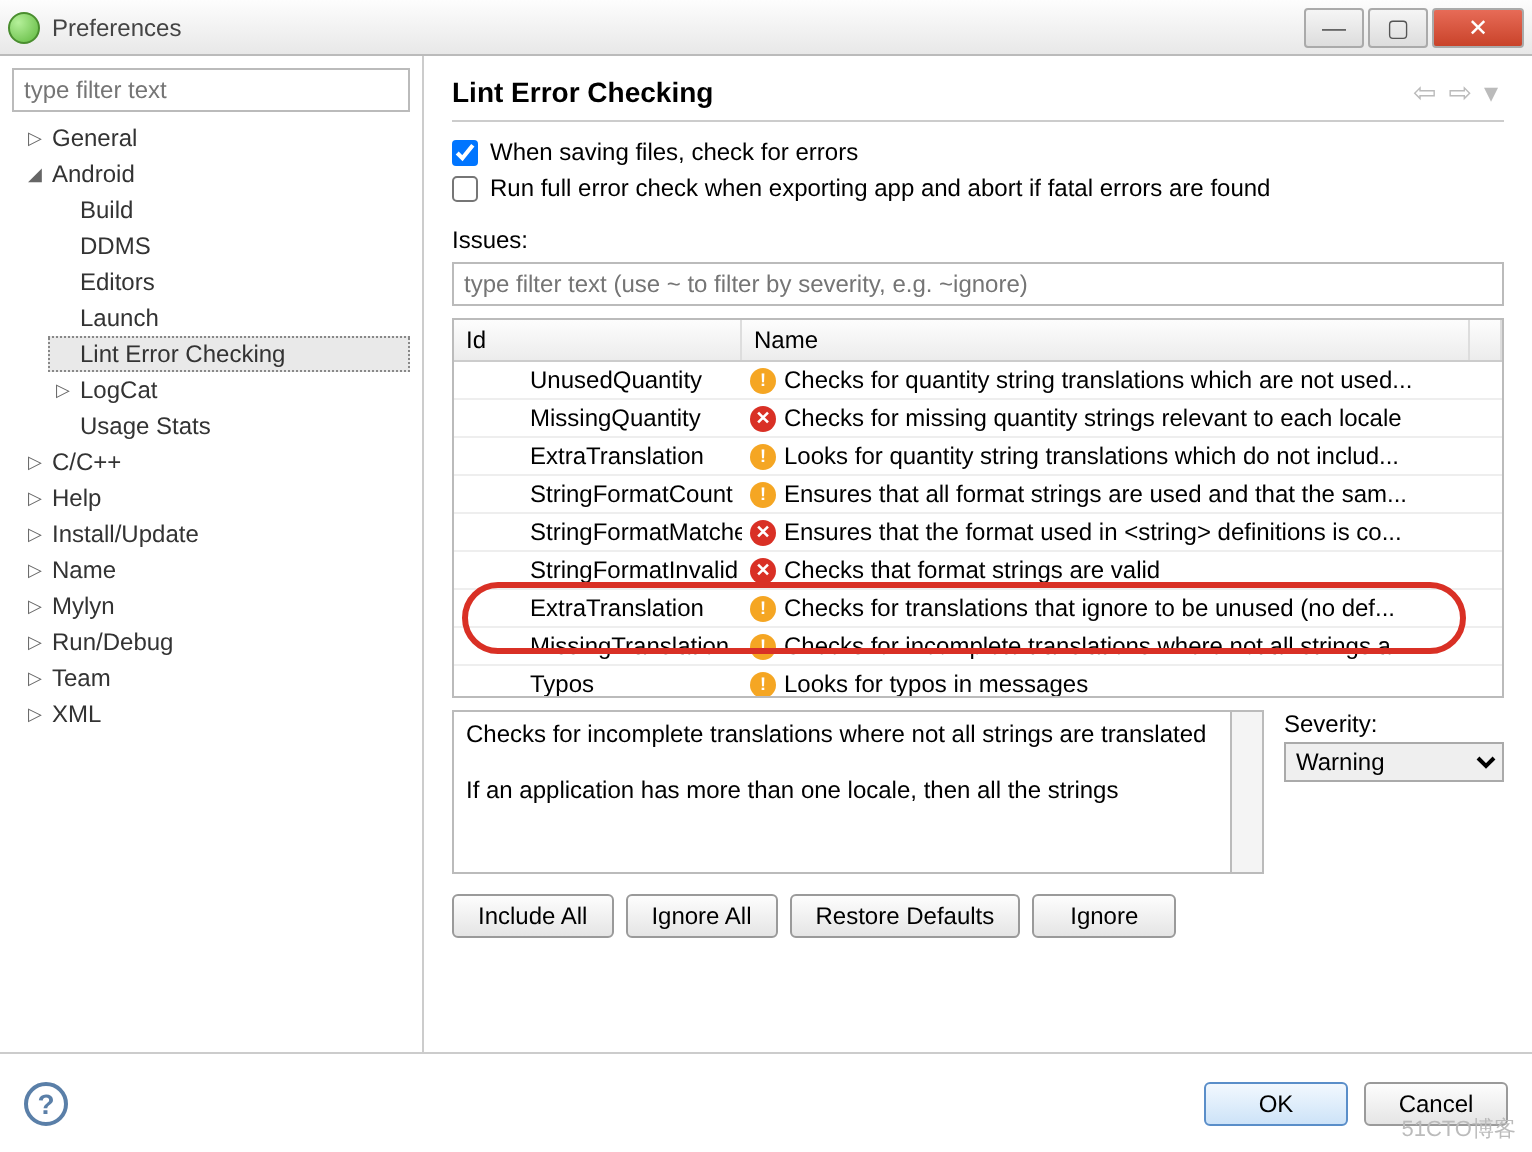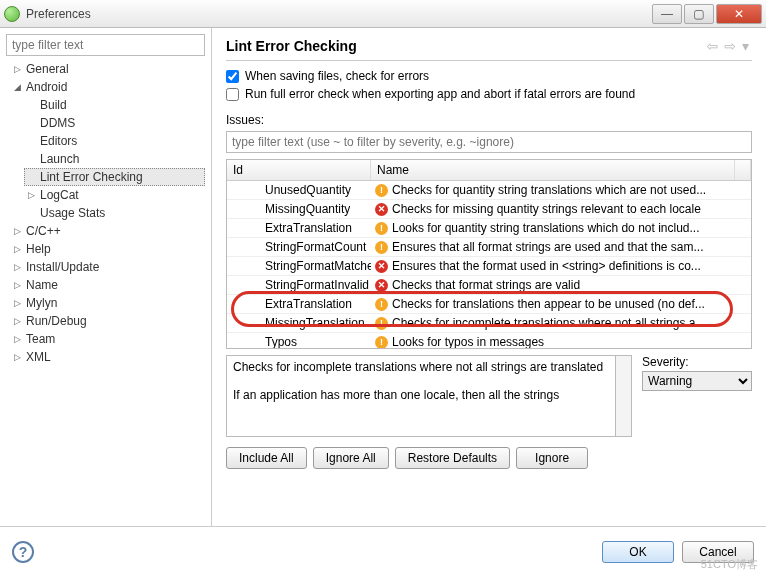--- a/index.html
+++ b/index.html
@@ -218,21 +218,21 @@
             <div class="td-id">StringFormatInvalid</div>
             <div class="td-name">
               <span class="sicon err">✕</span>
               <span>Checks that format strings are valid</span>
             </div>
           </div>
           <div class="tr">
             <div class="td-id">ExtraTranslation</div>
             <div class="td-name">
               <span class="sicon warn">!</span>
-              <span>Checks for translations then appear to be unused (no def...</span>
+              <span>Checks for translations that ignore to be unused (no def...</span>
             </div>
           </div>
           <div class="tr">
             <div class="td-id">MissingTranslation</div>
             <div class="td-name">
               <span class="sicon warn">!</span>
               <span>Checks for incomplete translations where not all strings a...</span>
             </div>
           </div>
           <div class="tr">

